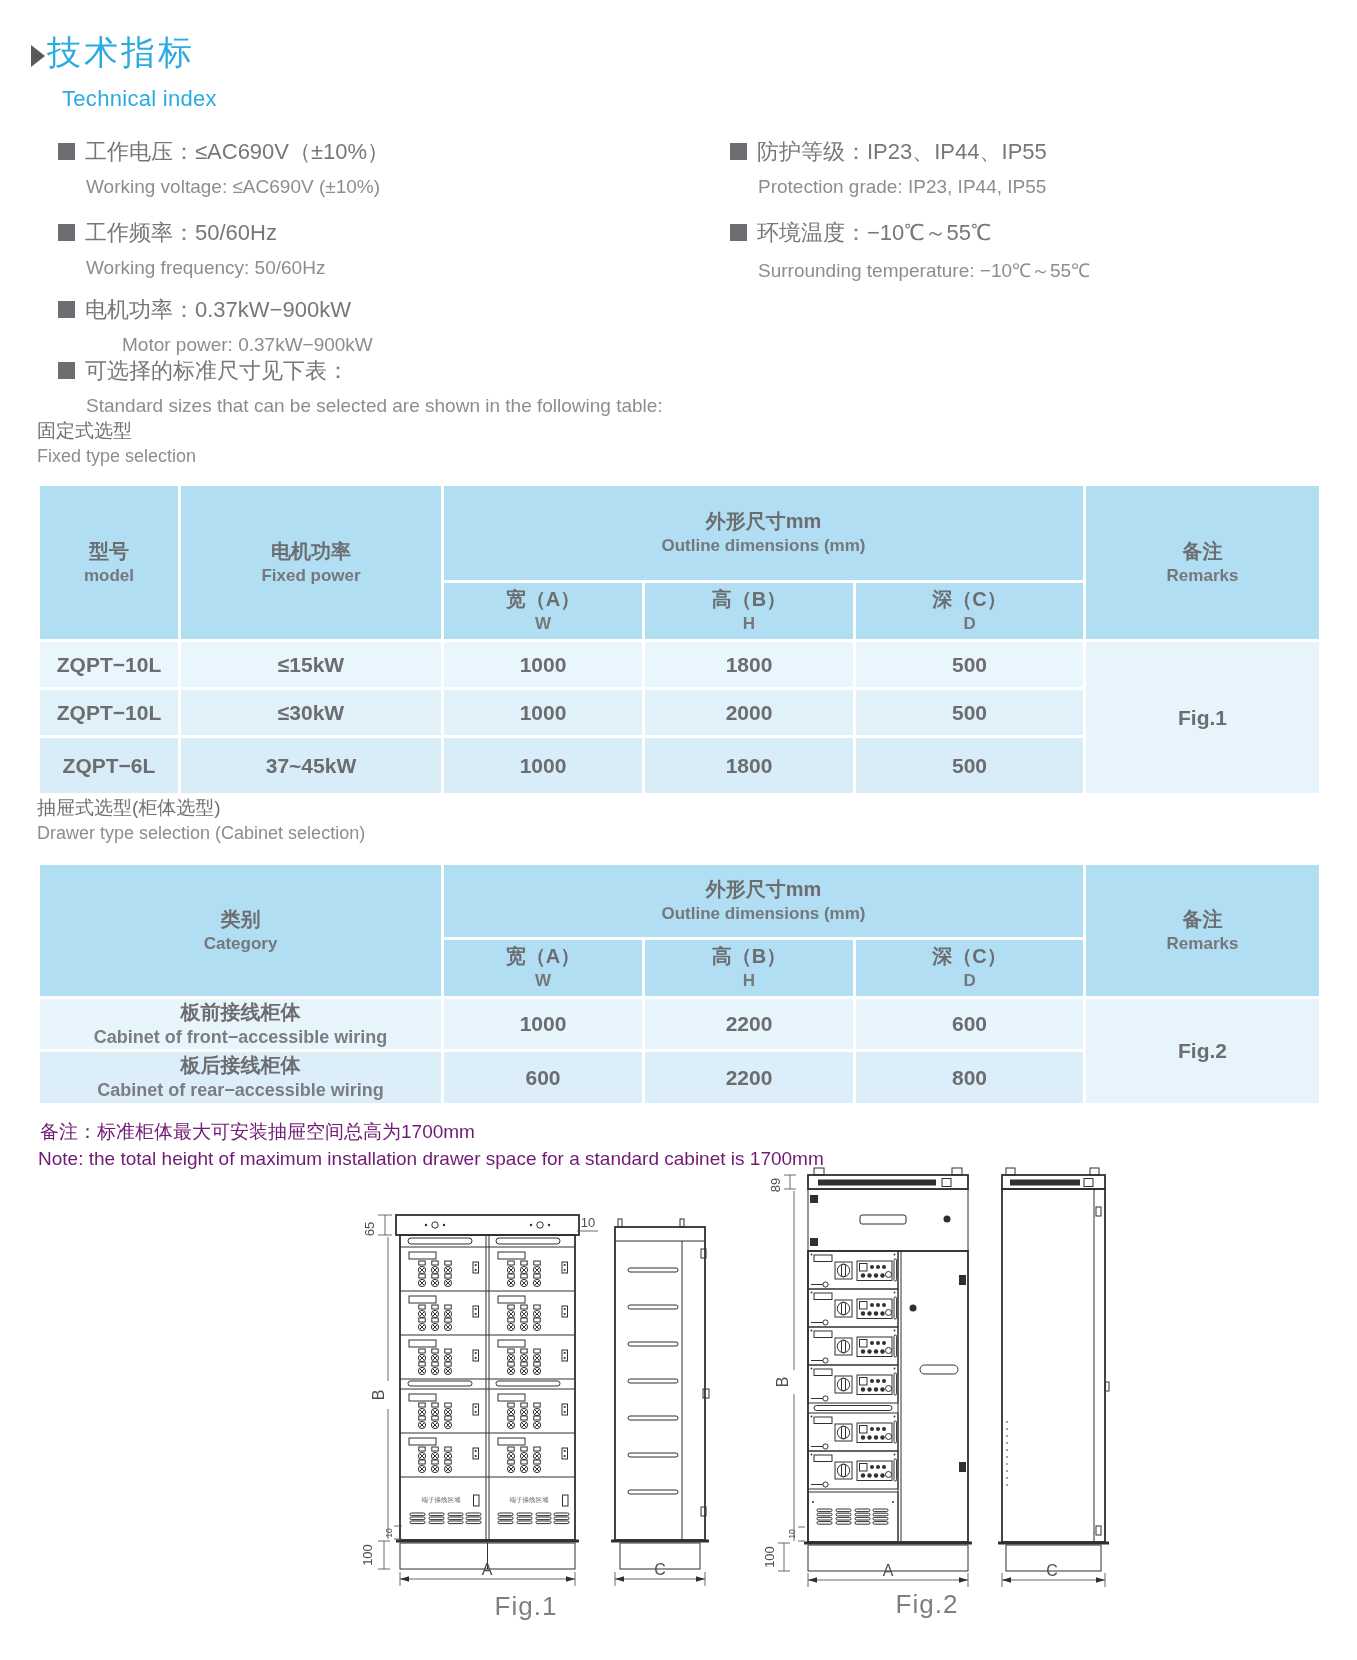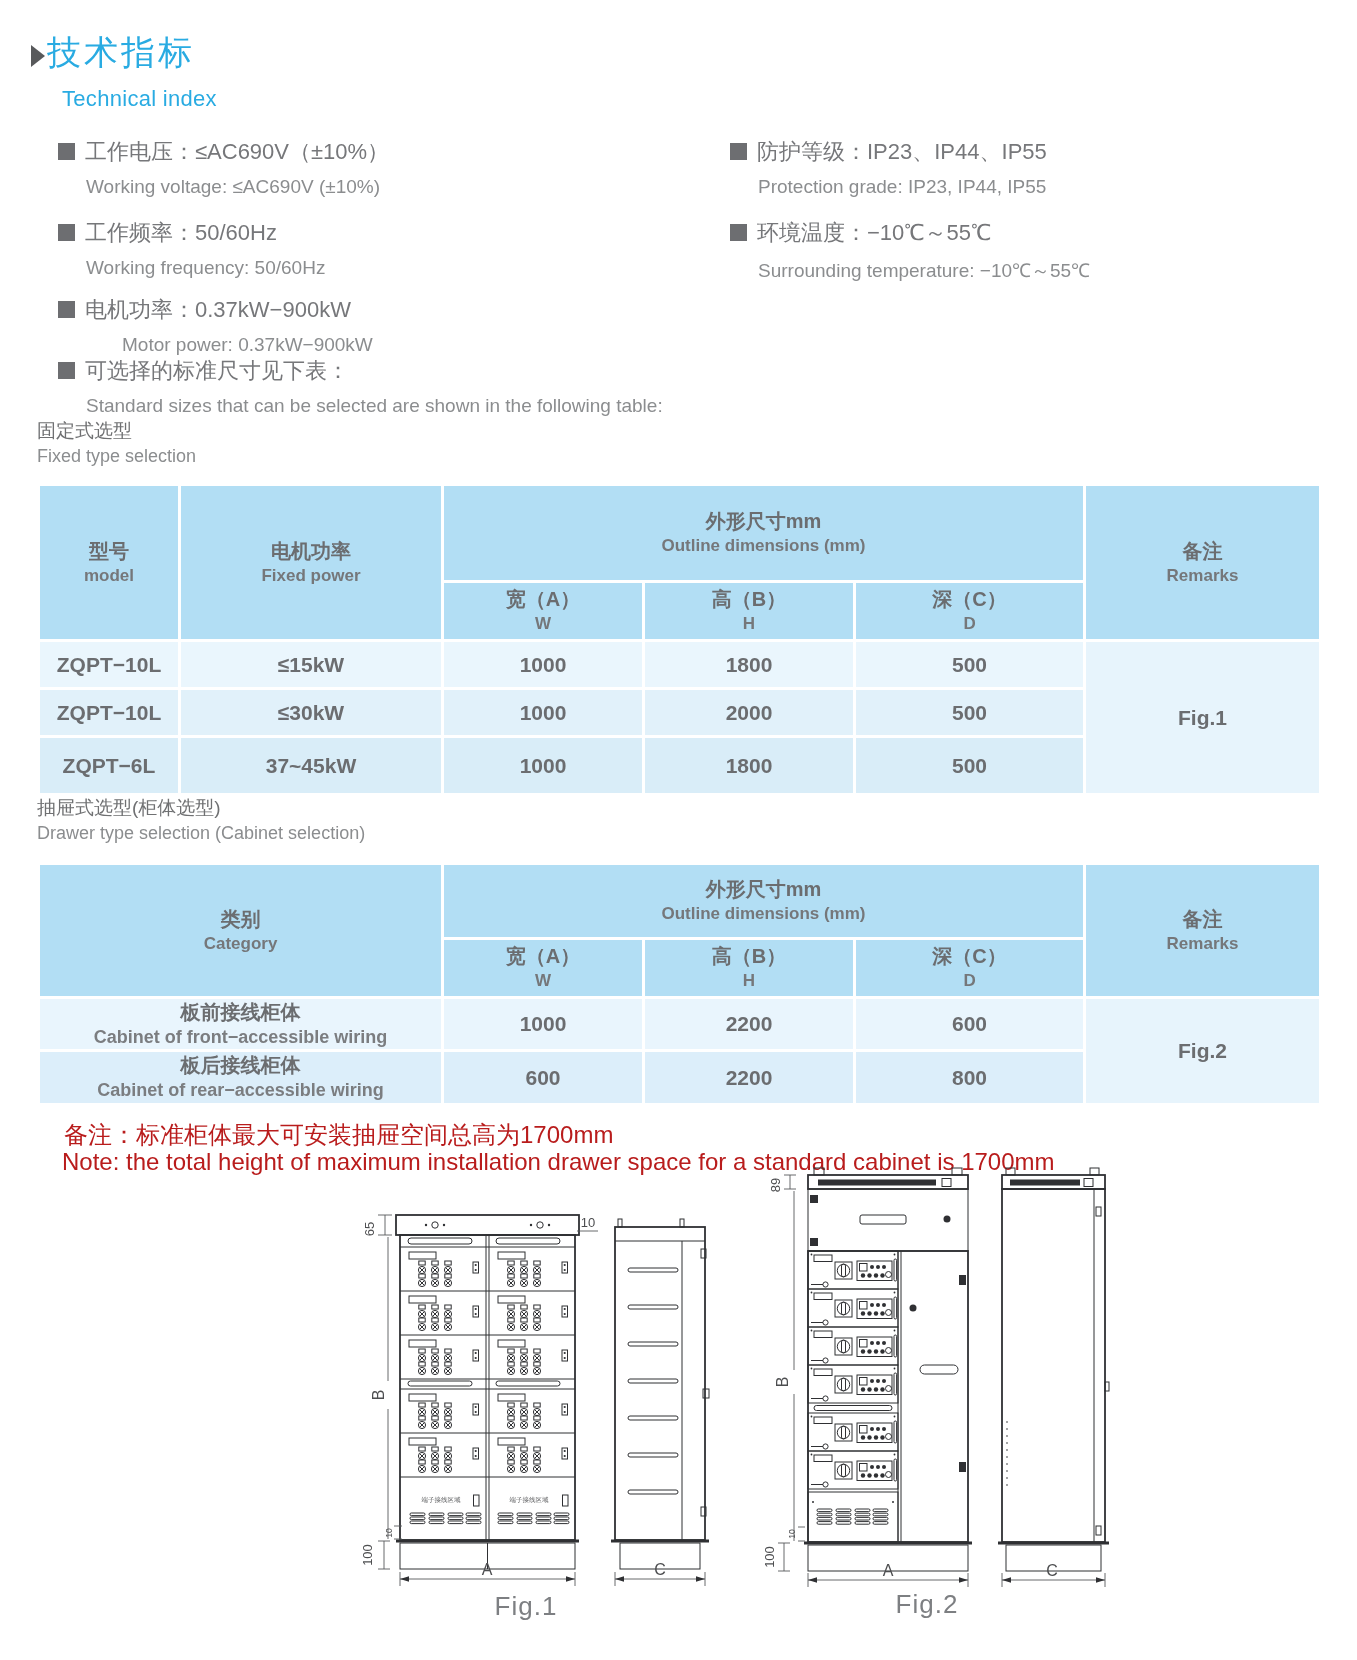--- a/index.html
+++ b/index.html
@@ -23,21 +23,21 @@
   .spec-table th{background:#b2def4;color:#6b6d70;}
   .czh{font-size:20px;line-height:1.35;}
   .cen{font-size:17px;line-height:1.3;color:#75777a;}
   .spec-table td{font-size:21px;color:#6b6d70;}
   .t1 tr.r1 td{background:#eaf6fd;} .t1 tr.r2 td{background:#e1f1fa;} .t1 tr.r3 td{background:#d9edf8;}
   .t2 tr.r1 td{background:#e9f5fd;} .t2 tr.r2 td{background:#dceefa;}
   td.remark{background:#e7f4fc !important;}
   td .cat-zh{font-size:20px;line-height:1.35;color:#6b6d70;}
   td .cat-en{font-size:18px;line-height:1.3;color:#7b7d80;}
   
-  .note{position:absolute;font-size:24px;color:#b91c1c;white-space:nowrap;margin-left:24px;}
+  .note{position:absolute;font-size:19px;color:#701a75;white-space:nowrap;}
   
   .fig{position:absolute;}
   .fig .ln{fill:none;stroke:#2f3033;stroke-width:1;}
   .fig .thk{stroke-width:1.8;}
   .fig .base{stroke-width:3;}
   .fig .f{fill:#2f3033;stroke:none;}
   .fig .dim{fill:none;stroke:#58595b;stroke-width:.9;}
   .fig text{font-family:"Liberation Sans",sans-serif;}
   .fig .dimlbl{fill:#4d4e50;font-size:13px;}
   .fig .sm{font-size:8.5px;}

